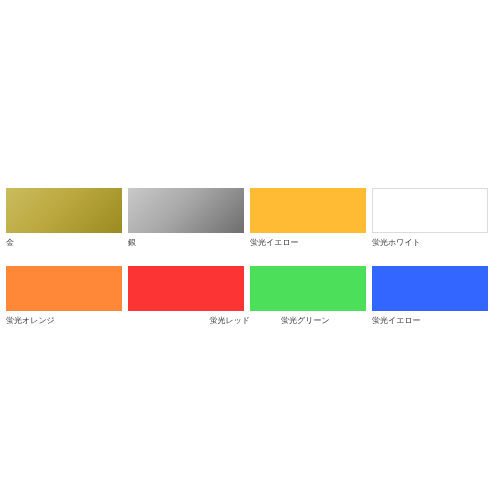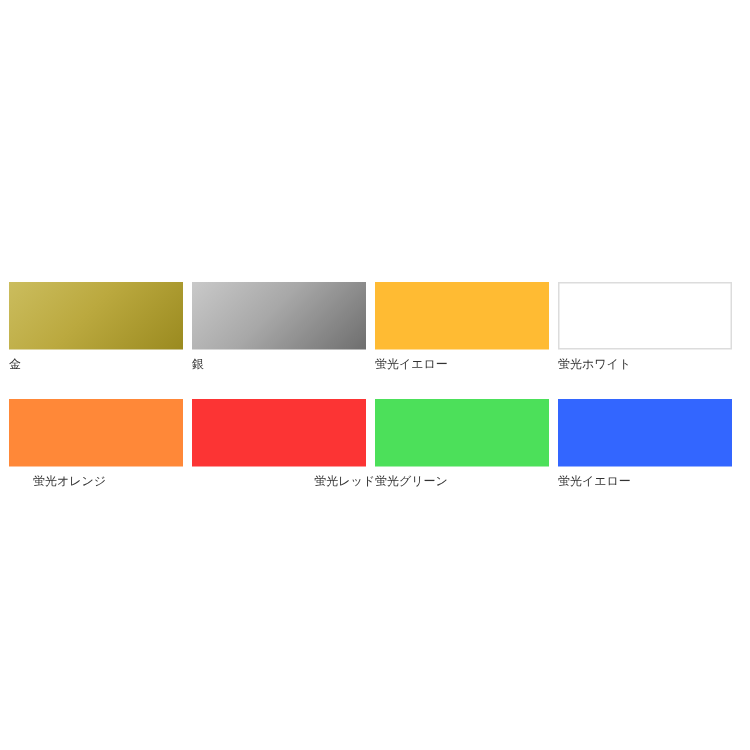--- a/index.html
+++ b/index.html
@@ -67,28 +67,28 @@
       <div class="swatch-cell">
         <div class="swatch-chip" style="background: rgb(255, 187, 51);"></div>
         <div class="swatch-label" style="color: rgb(51, 51, 51);">蛍光イエロー</div>
       </div>
       <div class="swatch-cell">
         <div class="swatch-chip bordered" style="background: rgb(255, 255, 255); border-color: rgb(220, 220, 220);"></div>
         <div class="swatch-label" style="color: rgb(51, 51, 51);">蛍光ホワイト</div>
       </div>
       <div class="swatch-cell">
         <div class="swatch-chip" style="background: rgb(255, 136, 56);"></div>
-        <div class="swatch-label" style="color: rgb(51, 51, 51); margin-left: 16px;">蛍光オレンジ</div>
+        <div class="swatch-label" style="color: rgb(51, 51, 51);">蛍光オレンジ</div>
       </div>
       <div class="swatch-cell">
         <div class="swatch-chip" style="background: rgb(252, 52, 52);"></div>
         <div class="swatch-label" style="color: rgb(51, 51, 51); text-align: right;">蛍光レッド</div>
       </div>
       <div class="swatch-cell">
         <div class="swatch-chip" style="background: rgb(76, 224, 90);"></div>
-        <div class="swatch-label" style="color: rgb(51, 51, 51);">蛍光グリーン</div>
+        <div class="swatch-label" style="color: rgb(51, 51, 51); margin-left: 31px;">蛍光グリーン</div>
       </div>
       <div class="swatch-cell">
         <div class="swatch-chip" style="background: rgb(51, 102, 255);"></div>
         <div class="swatch-label" style="color: rgb(51, 51, 51);">蛍光イエロー</div>
       </div>
     </div>
 </div>
 
 </body></html>

